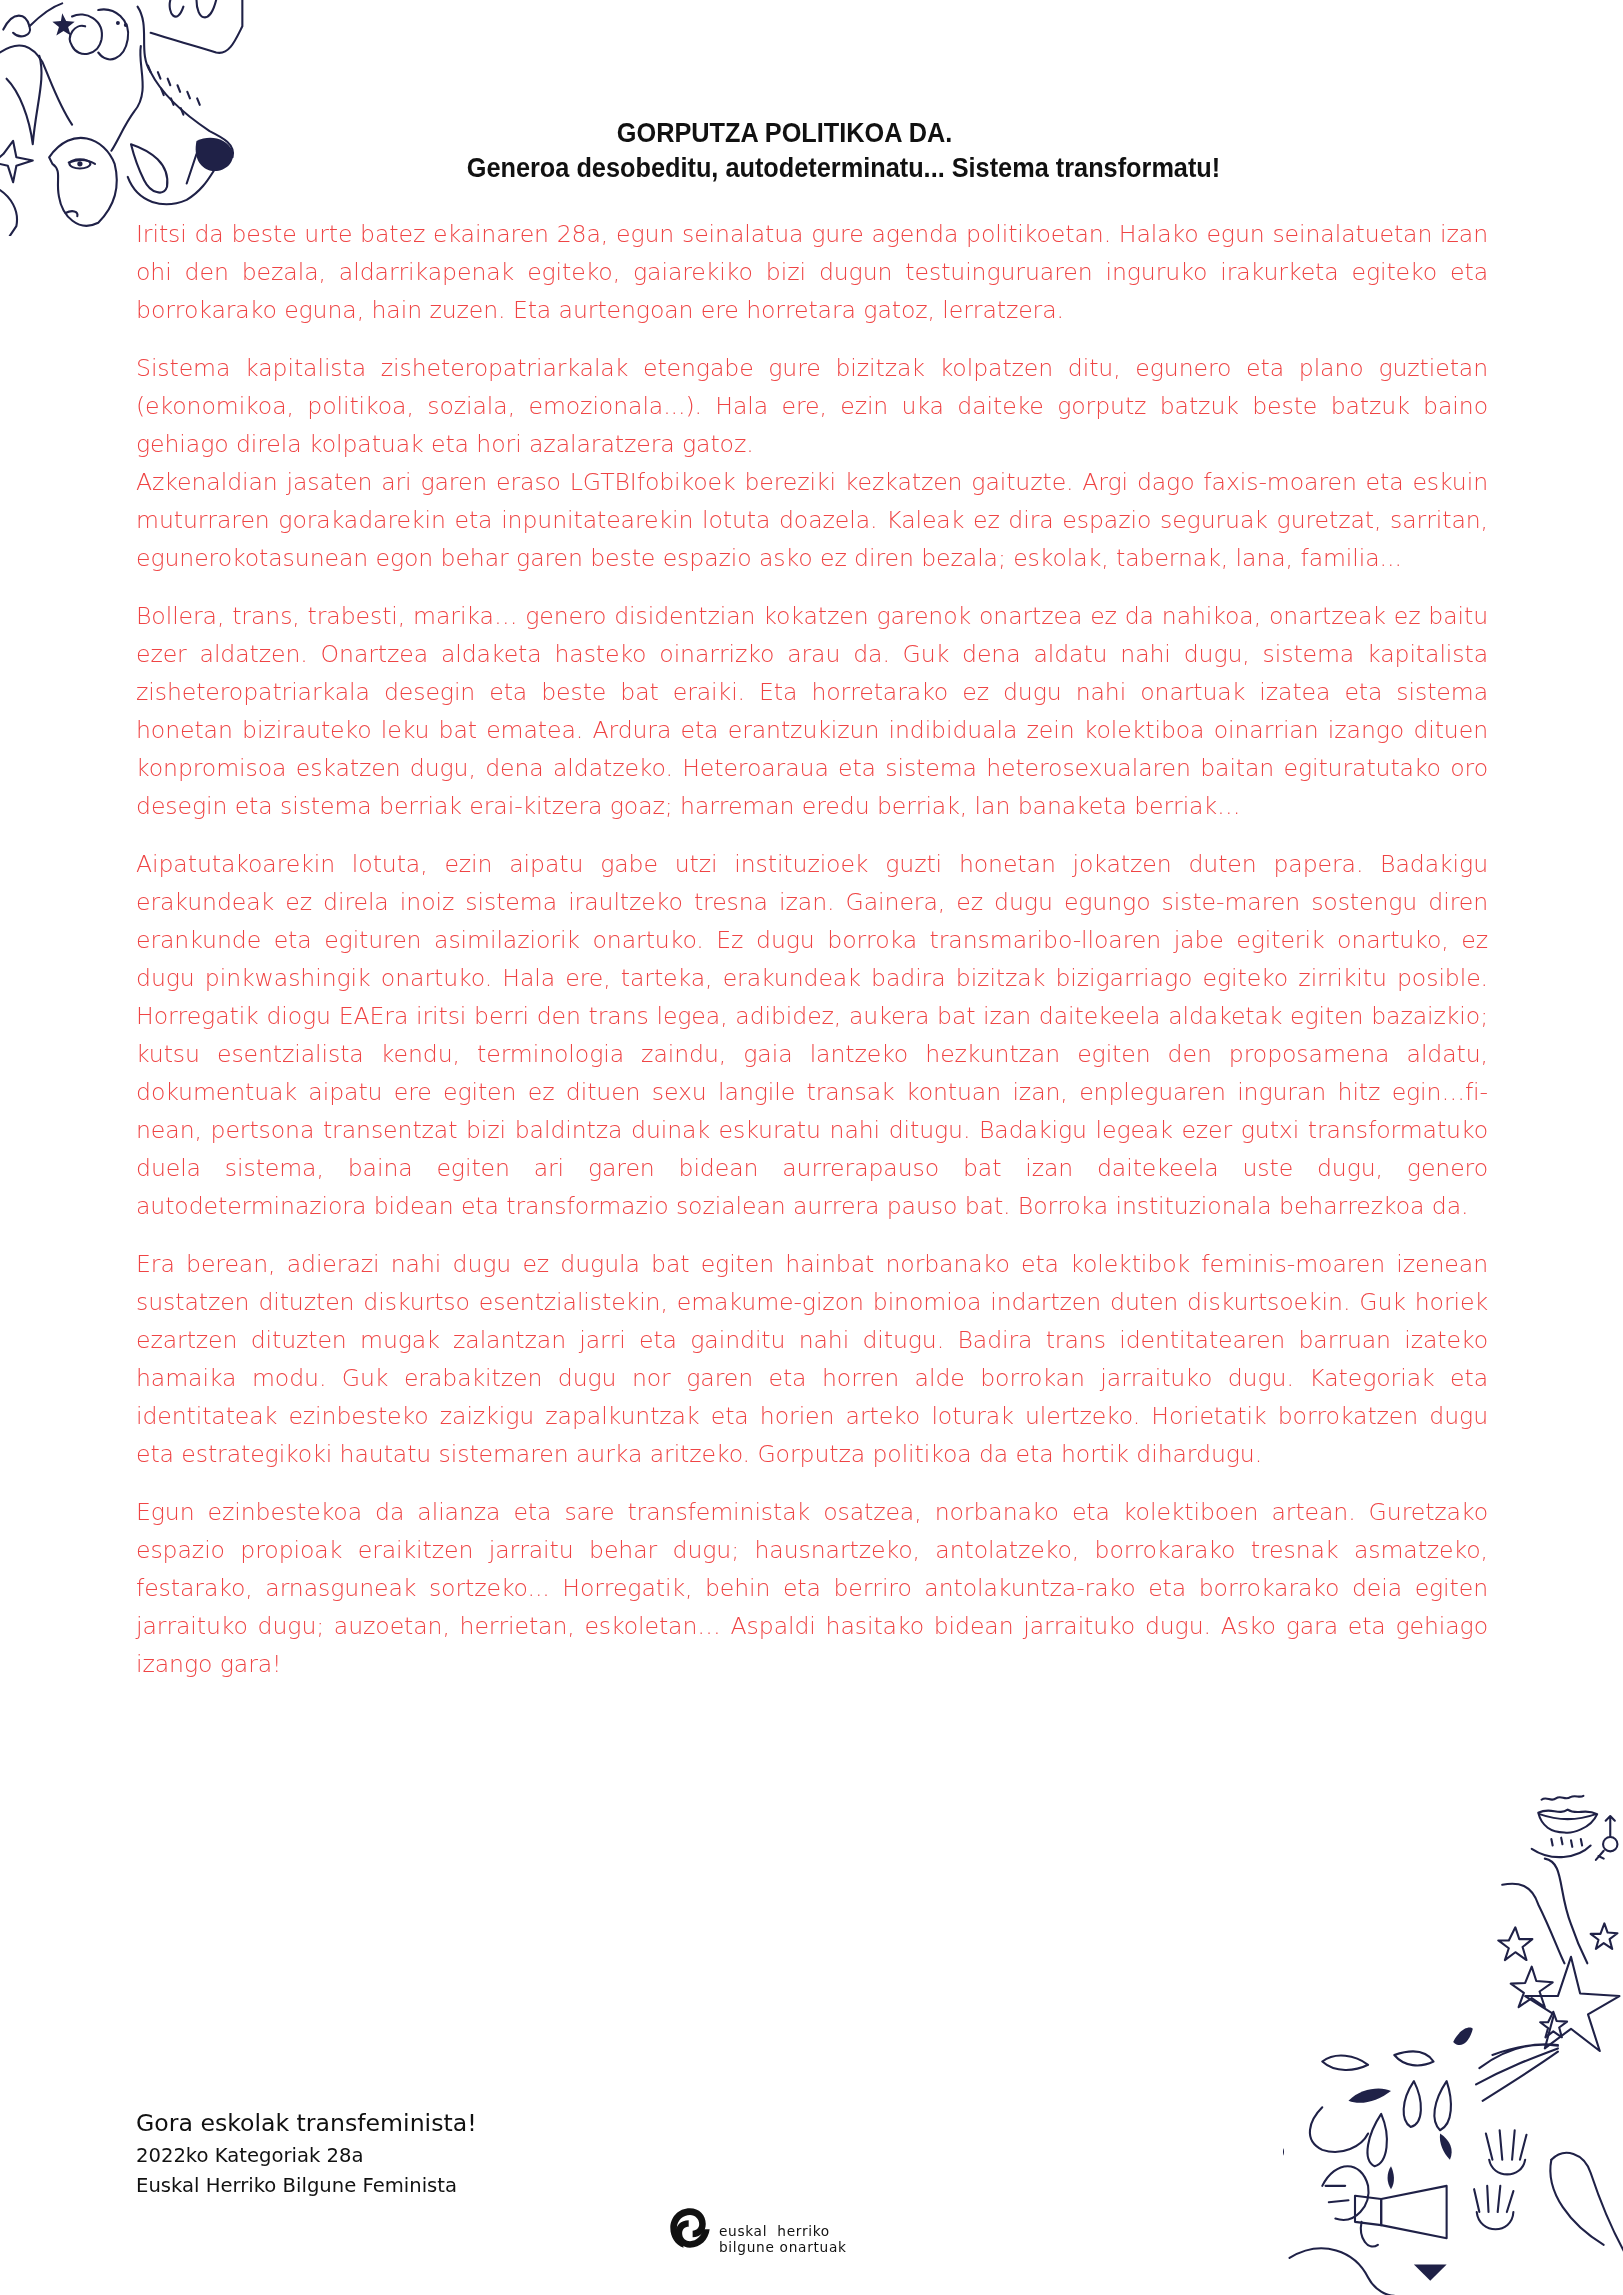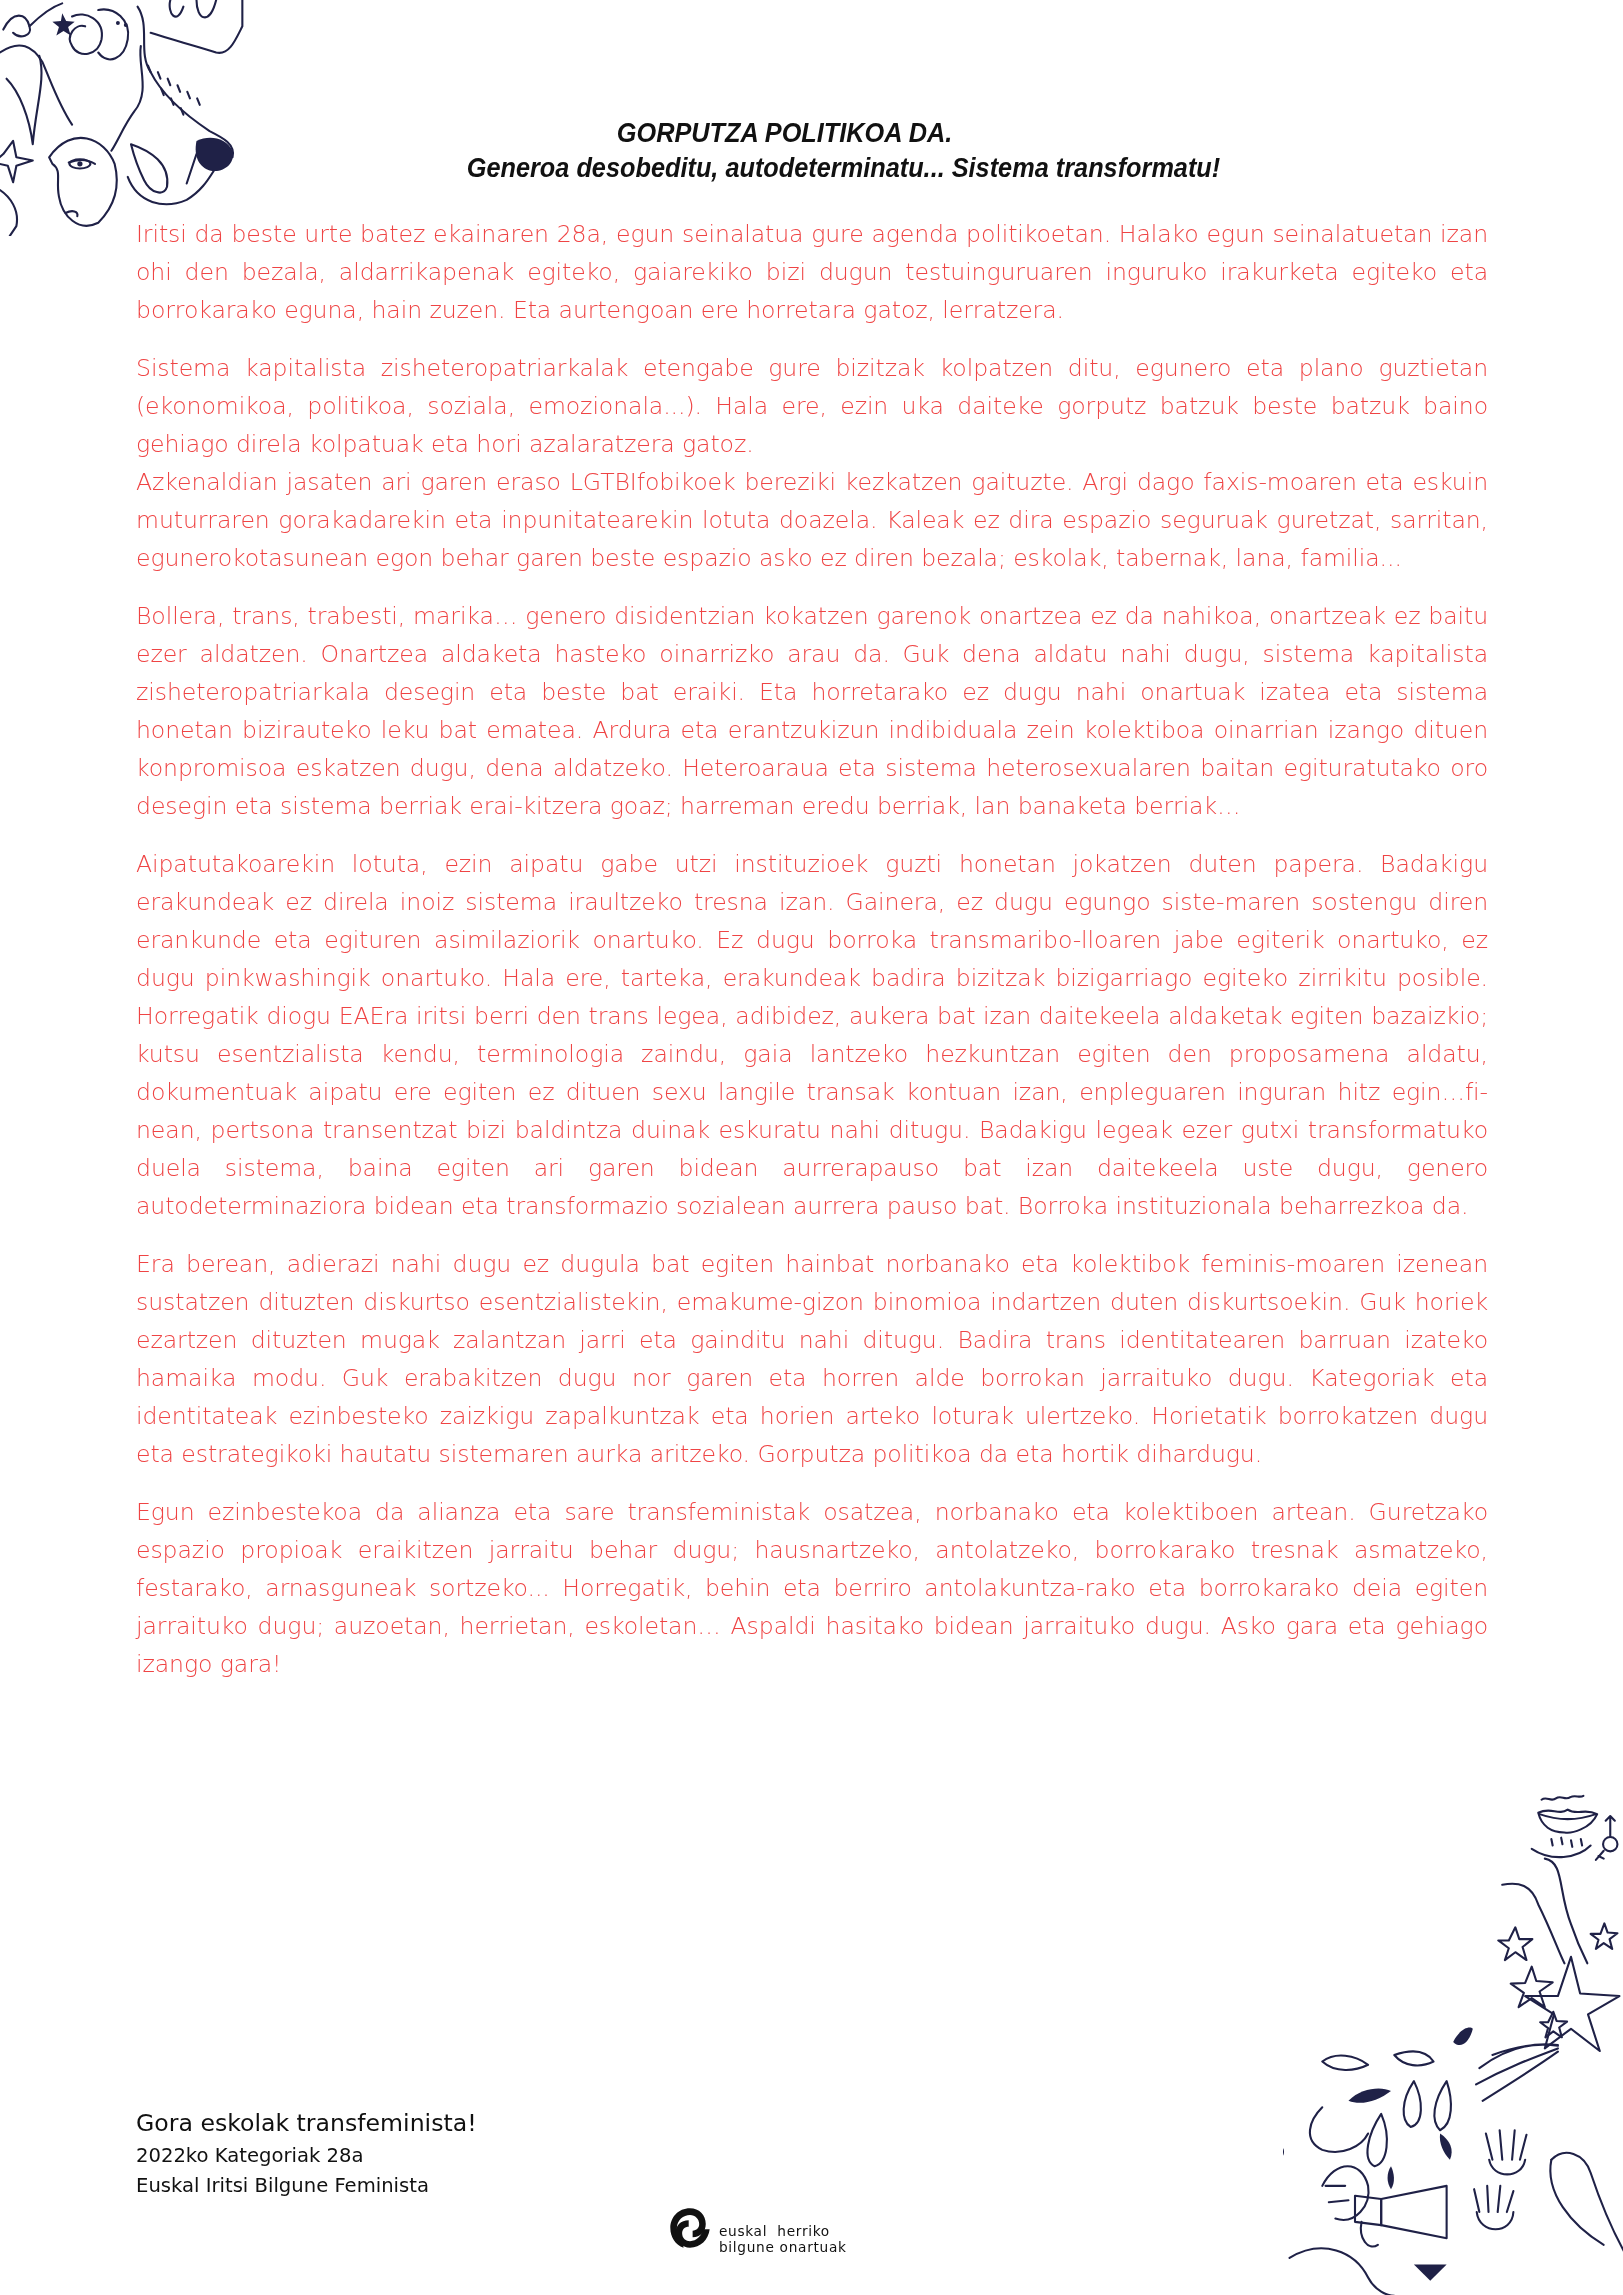--- a/index.html
+++ b/index.html
@@ -3,21 +3,21 @@
   <meta charset="utf-8">
   <style>
     html, body { margin: 0; padding: 0; background: #ffffff; }
     body {
       width: 1623px; height: 2295px; position: relative; overflow: hidden;
       font-family: "DejaVu Sans", "Liberation Sans", sans-serif;
       color: #111111;
     }
     .deco-tl { position: absolute; left: 0; top: 0; width: 262px; height: 236px; }
     .deco-br { position: absolute; left: 1283px; top: 1793px; width: 341px; height: 503px; }
-    .title-block { position: absolute; left: 0; top: 116px; width: 1569px; text-align: center; font-style: italic; }
+    .title-block { position: absolute; left: 0; top: 116px; width: 1569px; text-align: center; }
     .title-1 {
       font-family: "Liberation Sans", sans-serif; font-weight: bold;
       font-size: 27.5px; line-height: 34px; letter-spacing: 0px; transform: scaleX(0.92);
     }
     .title-2 {
       font-family: "Liberation Sans", sans-serif; font-weight: bold;
       font-size: 27.5px; line-height: 35px; margin-left: 118px; transform: scaleX(0.92);
     }
     .body-text {
       position: absolute; left: 136px; top: 215px; width: 1352px;
@@ -84,21 +84,21 @@
   <p>Azkenaldian jasaten ari garen eraso LGTBIfobikoek bereziki kezkatzen gaituzte. Argi dago faxis-moaren eta eskuin muturraren gorakadarekin eta inpunitatearekin lotuta doazela. Kaleak ez dira espazio seguruak guretzat, sarritan, egunerokotasunean egon behar garen beste espazio asko ez diren bezala; eskolak, tabernak, lana, familia...</p>
   <p class="gap">Bollera, trans, trabesti, marika… genero disidentzian kokatzen garenok onartzea ez da nahikoa, onartzeak ez baitu ezer aldatzen. Onartzea aldaketa hasteko oinarrizko arau da. Guk dena aldatu nahi dugu, sistema kapitalista zisheteropatriarkala desegin eta beste bat eraiki. Eta horretarako ez dugu nahi onartuak izatea eta sistema honetan bizirauteko leku bat ematea. Ardura eta erantzukizun indibiduala zein kolektiboa oinarrian izango dituen konpromisoa eskatzen dugu, dena aldatzeko. Heteroaraua eta sistema heterosexualaren baitan egituratutako oro desegin eta sistema berriak erai-kitzera goaz; harreman eredu berriak, lan banaketa berriak…</p>
   <p class="gap">Aipatutakoarekin lotuta, ezin aipatu gabe utzi instituzioek guzti honetan jokatzen duten papera. Badakigu erakundeak ez direla inoiz sistema iraultzeko tresna izan. Gainera, ez dugu egungo siste-maren sostengu diren erankunde eta egituren asimilaziorik onartuko. Ez dugu borroka transmaribo-lloaren jabe egiterik onartuko, ez dugu pinkwashingik onartuko. Hala ere, tarteka, erakundeak badira bizitzak bizigarriago egiteko zirrikitu posible. Horregatik diogu EAEra iritsi berri den trans legea, adibidez, aukera bat izan daitekeela aldaketak egiten bazaizkio; kutsu esentzialista kendu, terminologia zaindu, gaia lantzeko hezkuntzan egiten den proposamena aldatu, dokumentuak aipatu ere egiten ez dituen sexu langile transak kontuan izan, enpleguaren inguran hitz egin…fi-nean, pertsona transentzat bizi baldintza duinak eskuratu nahi ditugu. Badakigu legeak ezer gutxi transformatuko duela sistema, baina egiten ari garen bidean aurrerapauso bat izan daitekeela uste dugu, genero autodeterminaziora bidean eta transformazio sozialean aurrera pauso bat. Borroka instituzionala beharrezkoa da.</p>
   <p class="gap">Era berean, adierazi nahi dugu ez dugula bat egiten hainbat norbanako eta kolektibok feminis-moaren izenean sustatzen dituzten diskurtso esentzialistekin, emakume-gizon binomioa indartzen duten diskurtsoekin. Guk horiek ezartzen dituzten mugak zalantzan jarri eta gainditu nahi ditugu. Badira trans identitatearen barruan izateko hamaika modu. Guk erabakitzen dugu nor garen eta horren alde borrokan jarraituko dugu. Kategoriak eta identitateak ezinbesteko zaizkigu zapalkuntzak eta horien arteko loturak ulertzeko. Horietatik borrokatzen dugu eta estrategikoki hautatu sistemaren aurka aritzeko. Gorputza politikoa da eta hortik dihardugu.</p>
   <p class="gap">Egun ezinbestekoa da alianza eta sare transfeministak osatzea, norbanako eta kolektiboen artean. Guretzako espazio propioak eraikitzen jarraitu behar dugu; hausnartzeko, antolatzeko, borrokarako tresnak asmatzeko, festarako, arnasguneak sortzeko... Horregatik, behin eta berriro antolakuntza-rako eta borrokarako deia egiten jarraituko dugu; auzoetan, herrietan, eskoletan… Aspaldi hasitako bidean jarraituko dugu. Asko gara eta gehiago izango gara!</p>
 </div>
 
 <div class="closing">
   <div class="cheer">Gora eskolak transfeminista!</div>
   <div class="small">2022ko Kategoriak 28a</div>
-  <div class="small">Euskal Iritsi Bilgune Feminista</div>
+  <div class="small">Euskal Herriko Bilgune Feminista</div>
 </div>
 
 <div class="logo">
   <svg viewBox="0 0 64 64">
     <path fill="#111" d="M32 2 C14 2 2 16 2 32 C2 46 10 58 22 62 L22 52 C14 48 12 40 12 32 C12 20 22 12 32 12 C40 12 46 18 46 26 C46 32 42 36 36 36 L36 46 C48 46 56 38 56 26 C56 12 46 2 32 2z"></path>
     <path fill="#111" d="M32 62 C50 62 62 48 62 32 C62 18 54 6 42 2 L42 12 C50 16 52 24 52 32 C52 44 42 52 32 52 C24 52 18 46 18 38 C18 32 22 28 28 28 L28 18 C16 18 8 26 8 38 C8 52 18 62 32 62z" opacity="0"></path>
     <path fill="#111" d="M32 62 C48 62 60 50 62 34 L52 34 C50 44 42 52 32 52 C26 52 20 48 20 40 C20 34 24 30 30 30 L30 20 C18 20 10 28 10 40 C10 52 20 62 32 62z"></path>
   </svg>
   <div class="logo-text">
     <div style="white-space:pre">euskal  herriko</div>

